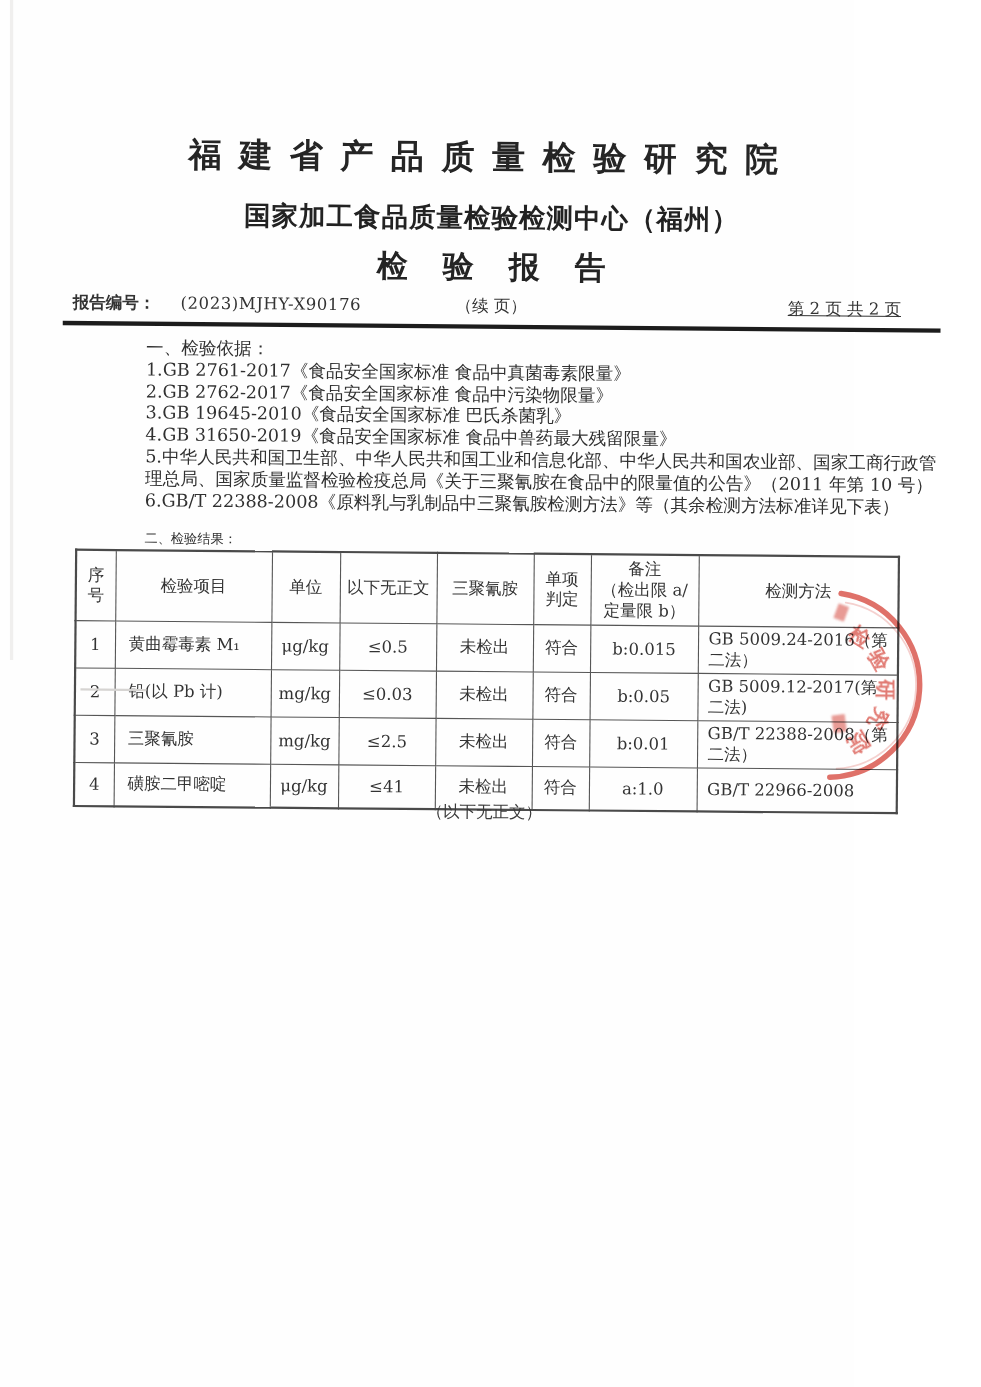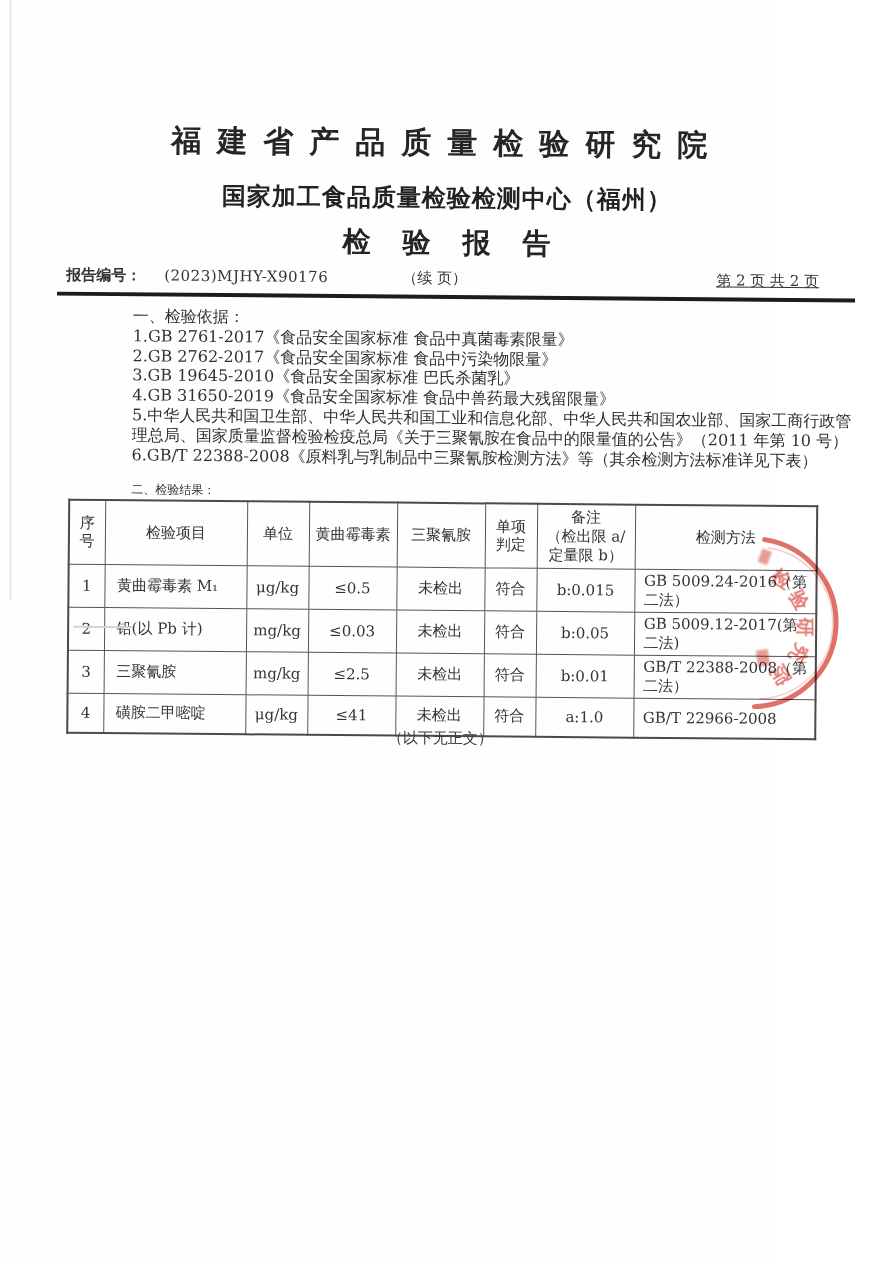--- a/index.html
+++ b/index.html
@@ -24,21 +24,21 @@
             font-family:"DejaVu Sans","Liberation Sans",sans-serif; color:#222; }
   .title3 { position:absolute; top:221px; left:0; width:892px; text-align:center;
             font-size:28px; font-weight:bold; letter-spacing:32px; text-indent:32px;
             color:#242424; }
 
   
   .info-row { position:absolute; top:266px; left:0; width:892px; height:22px;
               font-size:15px; color:#333; }
   .info-label  { position:absolute; left:66px;font-weight:bold; }
   .info-number { position:absolute; left:164px; letter-spacing:0.5px; }
-  .info-cont   { position:absolute; left:402px; }
+  .info-cont   { position:absolute; left:414px; }
   .info-page   { position:absolute; left:716px;text-decoration:underline; }
 
   .rule { position:absolute; top:292px; left:57px; width:798px; height:4px;
           background:#1c1c1c; }
 
   
   .basis-block { position:absolute; top:306px; left:133px; width:720px;
                  font-size:16px; line-height:19.8px; color:#303030; }
   .basis-item { }
   .results-heading { position:absolute; top:481px; left:133px; font-size:12px;
@@ -113,21 +113,21 @@
           <col style="width:52px">
         <col style="width:98px">
           <col style="width:182px">
       </colgroup>
       <thead>
           <tr id="table-header-row">
             <th>序
 号</th>
             <th>检验项目</th>
             <th>单位</th>
-            <th>黄曲霉毒素</th>
+            <th>以下无正文</th>
             <th>三聚氰胺</th>
             <th>单项
 判定</th>
             <th>备注
 （检出限 a/
 定量限 b）</th>
             <th>检测方法</th>
           </tr>
         </thead>
       <tbody id="table-body">

